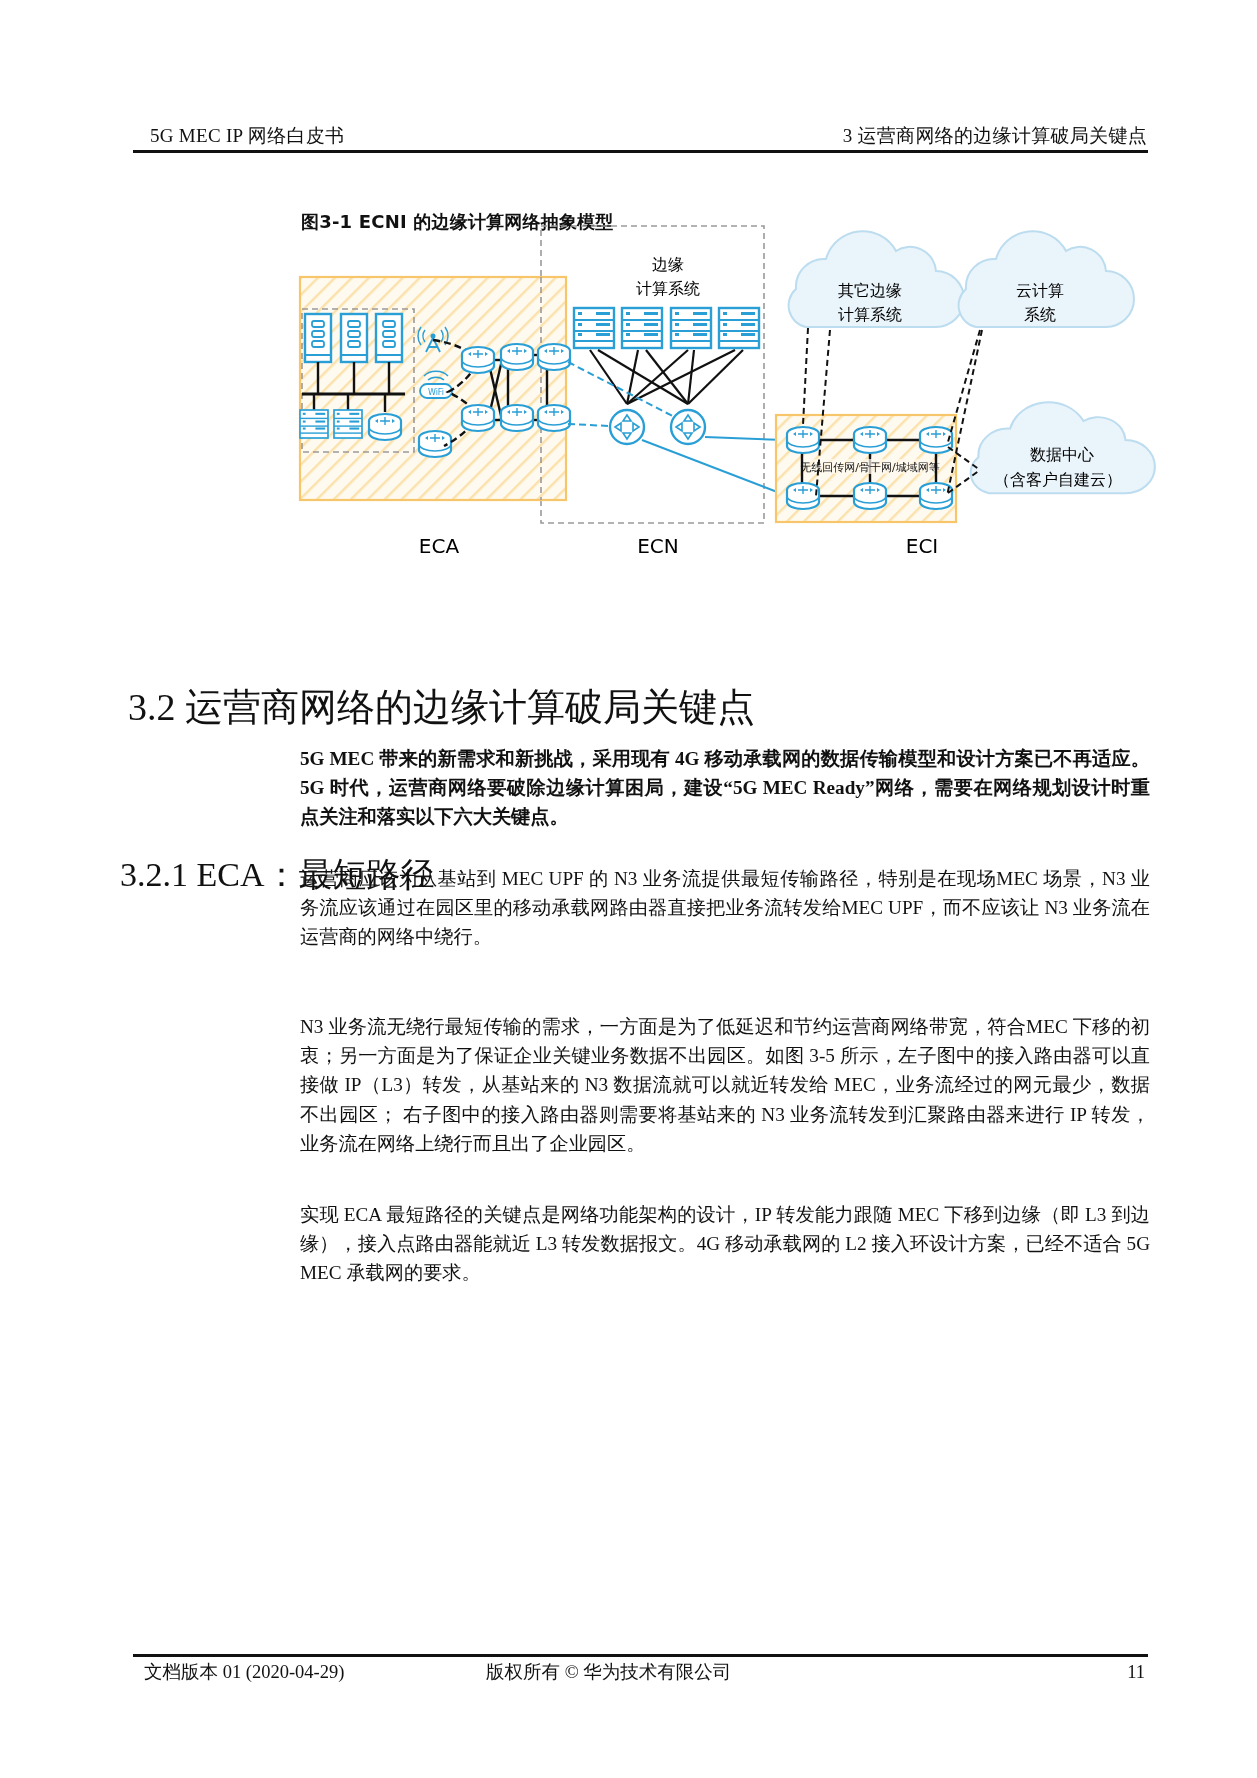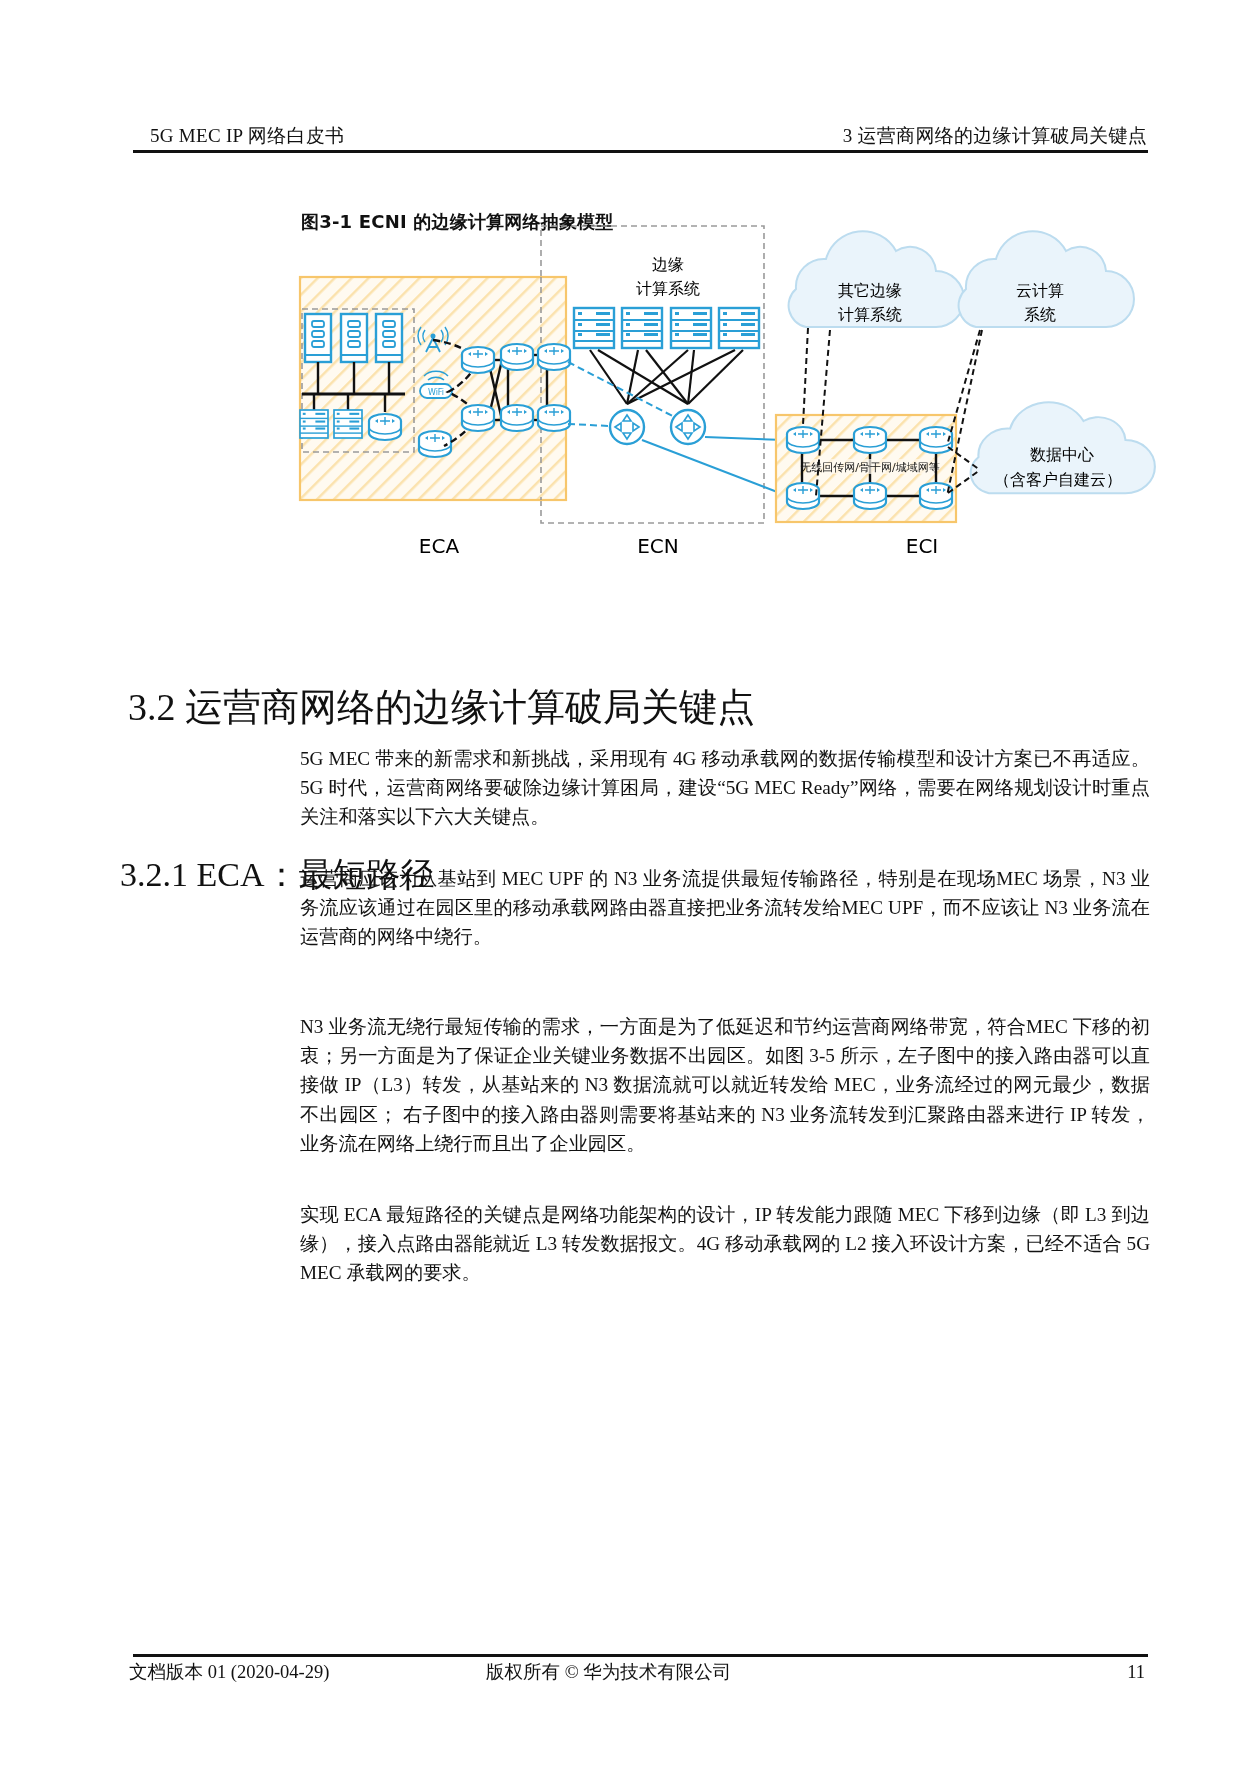--- a/index.html
+++ b/index.html
@@ -9,21 +9,21 @@
   .hdr { top:124px; font-size:19px; line-height:24px; letter-spacing:0.3px; }
   .hdr-left { left:150px; }
   .hdr-right { right:110px; text-align:right; }
   .rule { left:133px; width:1015px; height:3px; background:#111; }
   .caption { left:301px; top:182px; font-size:18px; font-weight:bold;
              font-family:"DejaVu Sans","Liberation Sans",sans-serif; letter-spacing:0.2px;margin-top:28px; }
   .h2 { left:120px; top:676px; font-size:38px; line-height:46px; font-weight:normal; margin:8px; }
   .h3 { left:120px; top:855px; font-size:34px; line-height:40px; font-weight:normal; margin:0; }
   .para { left:300px; width:850px; font-size:19.2px; line-height:29.2px; margin:0; text-align:justify; }
   .footer { top:1660px; font-size:18.5px; line-height:24px; }
-  .foot-left { left:129px; }
+  .foot-left { left:144px; }
   .foot-center { left:486px; }
   .foot-right { right:112px; }
   svg text { font-family:"DejaVu Sans","Liberation Sans",sans-serif; }
 </style>
 </head>
 <body>
 
 <div class="abs hdr hdr-left">5G MEC IP 网络白皮书</div>
 <div class="abs hdr hdr-right">3  运营商网络的边缘计算破局关键点</div>
 <div class="abs rule" style="top:150px;"></div>
@@ -201,21 +201,21 @@
 
   <text x="668" y="270" font-size="16" text-anchor="middle">边缘</text>
   <text x="668" y="294" font-size="16" text-anchor="middle">计算系统</text>
 
   <text x="439" y="553" font-size="20" text-anchor="middle">ECA</text>
   <text x="658" y="553" font-size="20" text-anchor="middle">ECN</text>
   <text x="922" y="553" font-size="20" text-anchor="middle">ECI</text>
 </svg>
 
 <h2 class="abs h2">3.2 运营商网络的边缘计算破局关键点</h2>
-<p class="abs para" style="top:744px;">5G MEC 带来的新需求和新挑战，采用现有 4G 移动承载网的数据传输模型和设计方案已不再适应。5G 时代，运营商网络要破除边缘计算困局，建设“5G MEC Ready”网络，需要在网络规划设计时重点关注和落实以下六大关键点。</p>
+<p class="abs para" style="top:744px;font-weight:bold;">5G MEC 带来的新需求和新挑战，采用现有 4G 移动承载网的数据传输模型和设计方案已不再适应。5G 时代，运营商网络要破除边缘计算困局，建设“5G MEC Ready”网络，需要在网络规划设计时重点关注和落实以下六大关键点。</p>
 
 <h3 class="abs h3">3.2.1 ECA：最短路径</h3>
 <p class="abs para" style="top:864px;">运营商应该为从基站到 MEC UPF 的 N3 业务流提供最短传输路径，特别是在现场MEC 场景，N3 业务流应该通过在园区里的移动承载网路由器直接把业务流转发给MEC UPF，而不应该让 N3 业务流在运营商的网络中绕行。</p>
 <p class="abs para" style="top:1012px;">N3 业务流无绕行最短传输的需求，一方面是为了低延迟和节约运营商网络带宽，符合MEC 下移的初衷；另一方面是为了保证企业关键业务数据不出园区。如图 3-5 所示，左子图中的接入路由器可以直接做 IP（L3）转发，从基站来的 N3 数据流就可以就近转发给 MEC，业务流经过的网元最少，数据不出园区； 右子图中的接入路由器则需要将基站来的 N3 业务流转发到汇聚路由器来进行 IP 转发，业务流在网络上绕行而且出了企业园区。</p>
 <p class="abs para" style="top:1200px;">实现 ECA 最短路径的关键点是网络功能架构的设计，IP 转发能力跟随 MEC 下移到边缘（即 L3 到边缘），接入点路由器能就近 L3 转发数据报文。4G 移动承载网的 L2 接入环设计方案，已经不适合 5G MEC 承载网的要求。</p>
 
 <div class="abs rule" style="top:1654px;"></div>
 <div class="abs footer foot-left">文档版本 01 (2020-04-29)</div>
 <div class="abs footer foot-center">版权所有 © 华为技术有限公司</div>
 <div class="abs footer foot-right">11</div>

